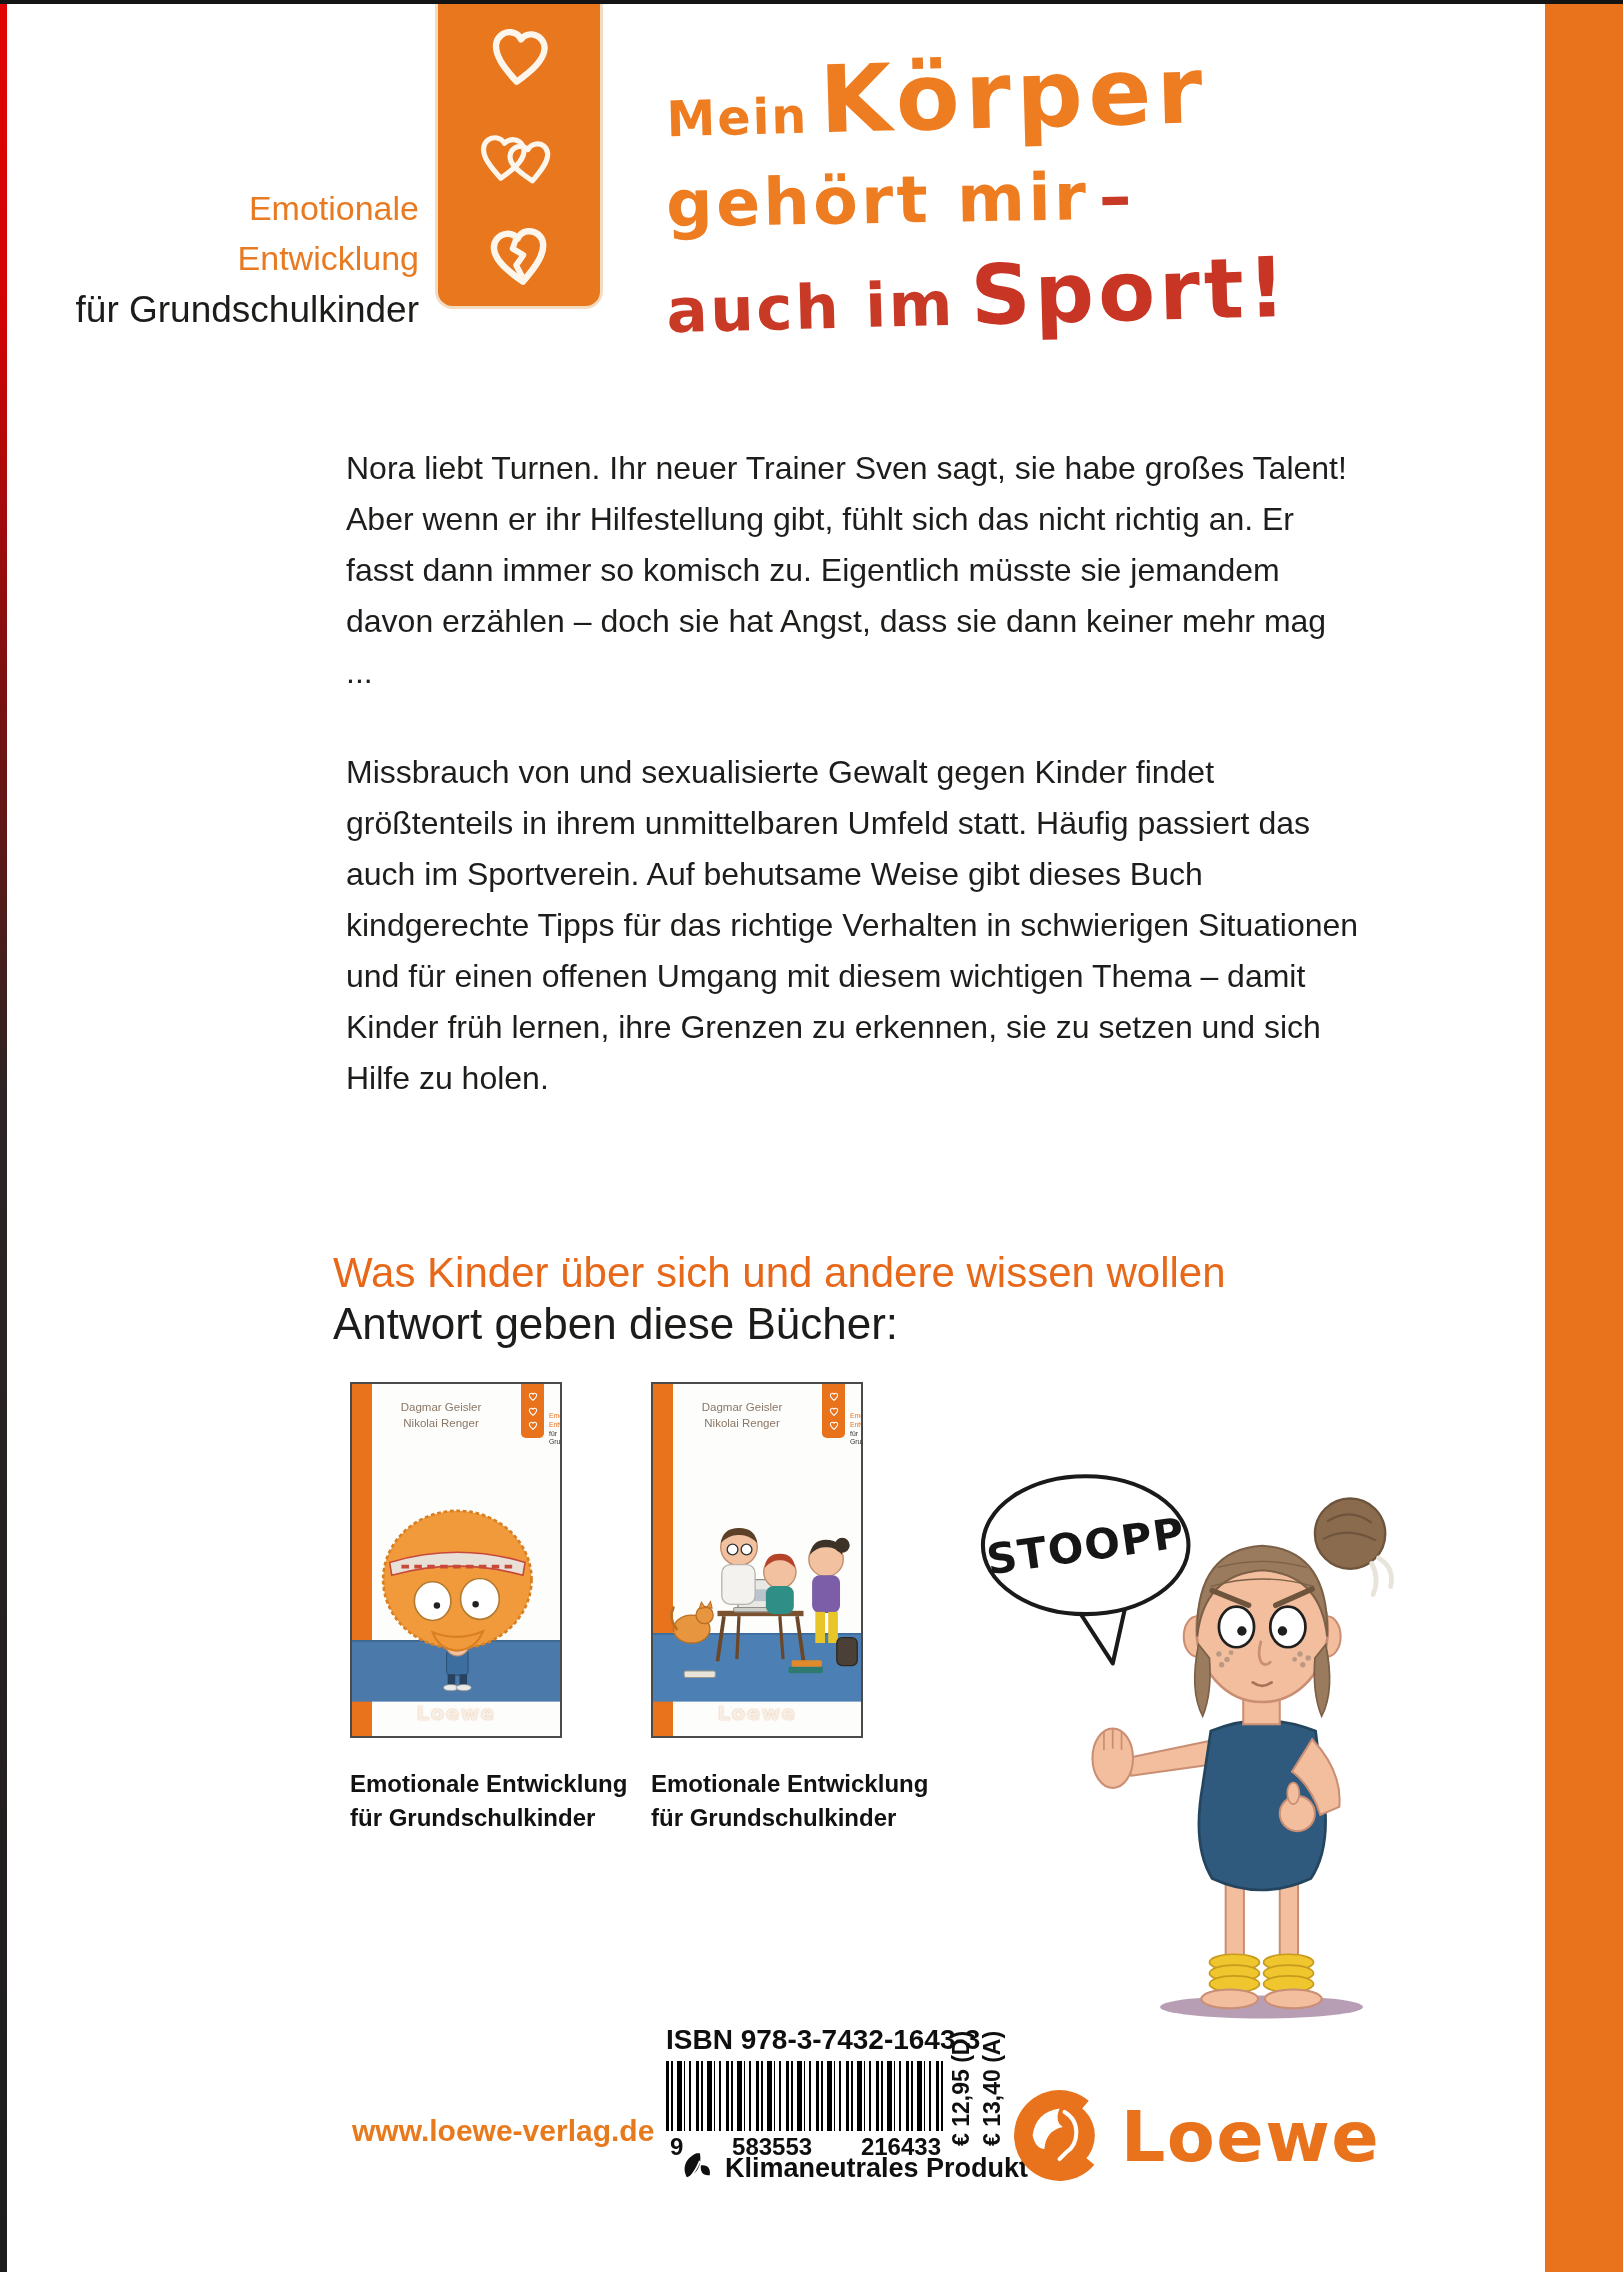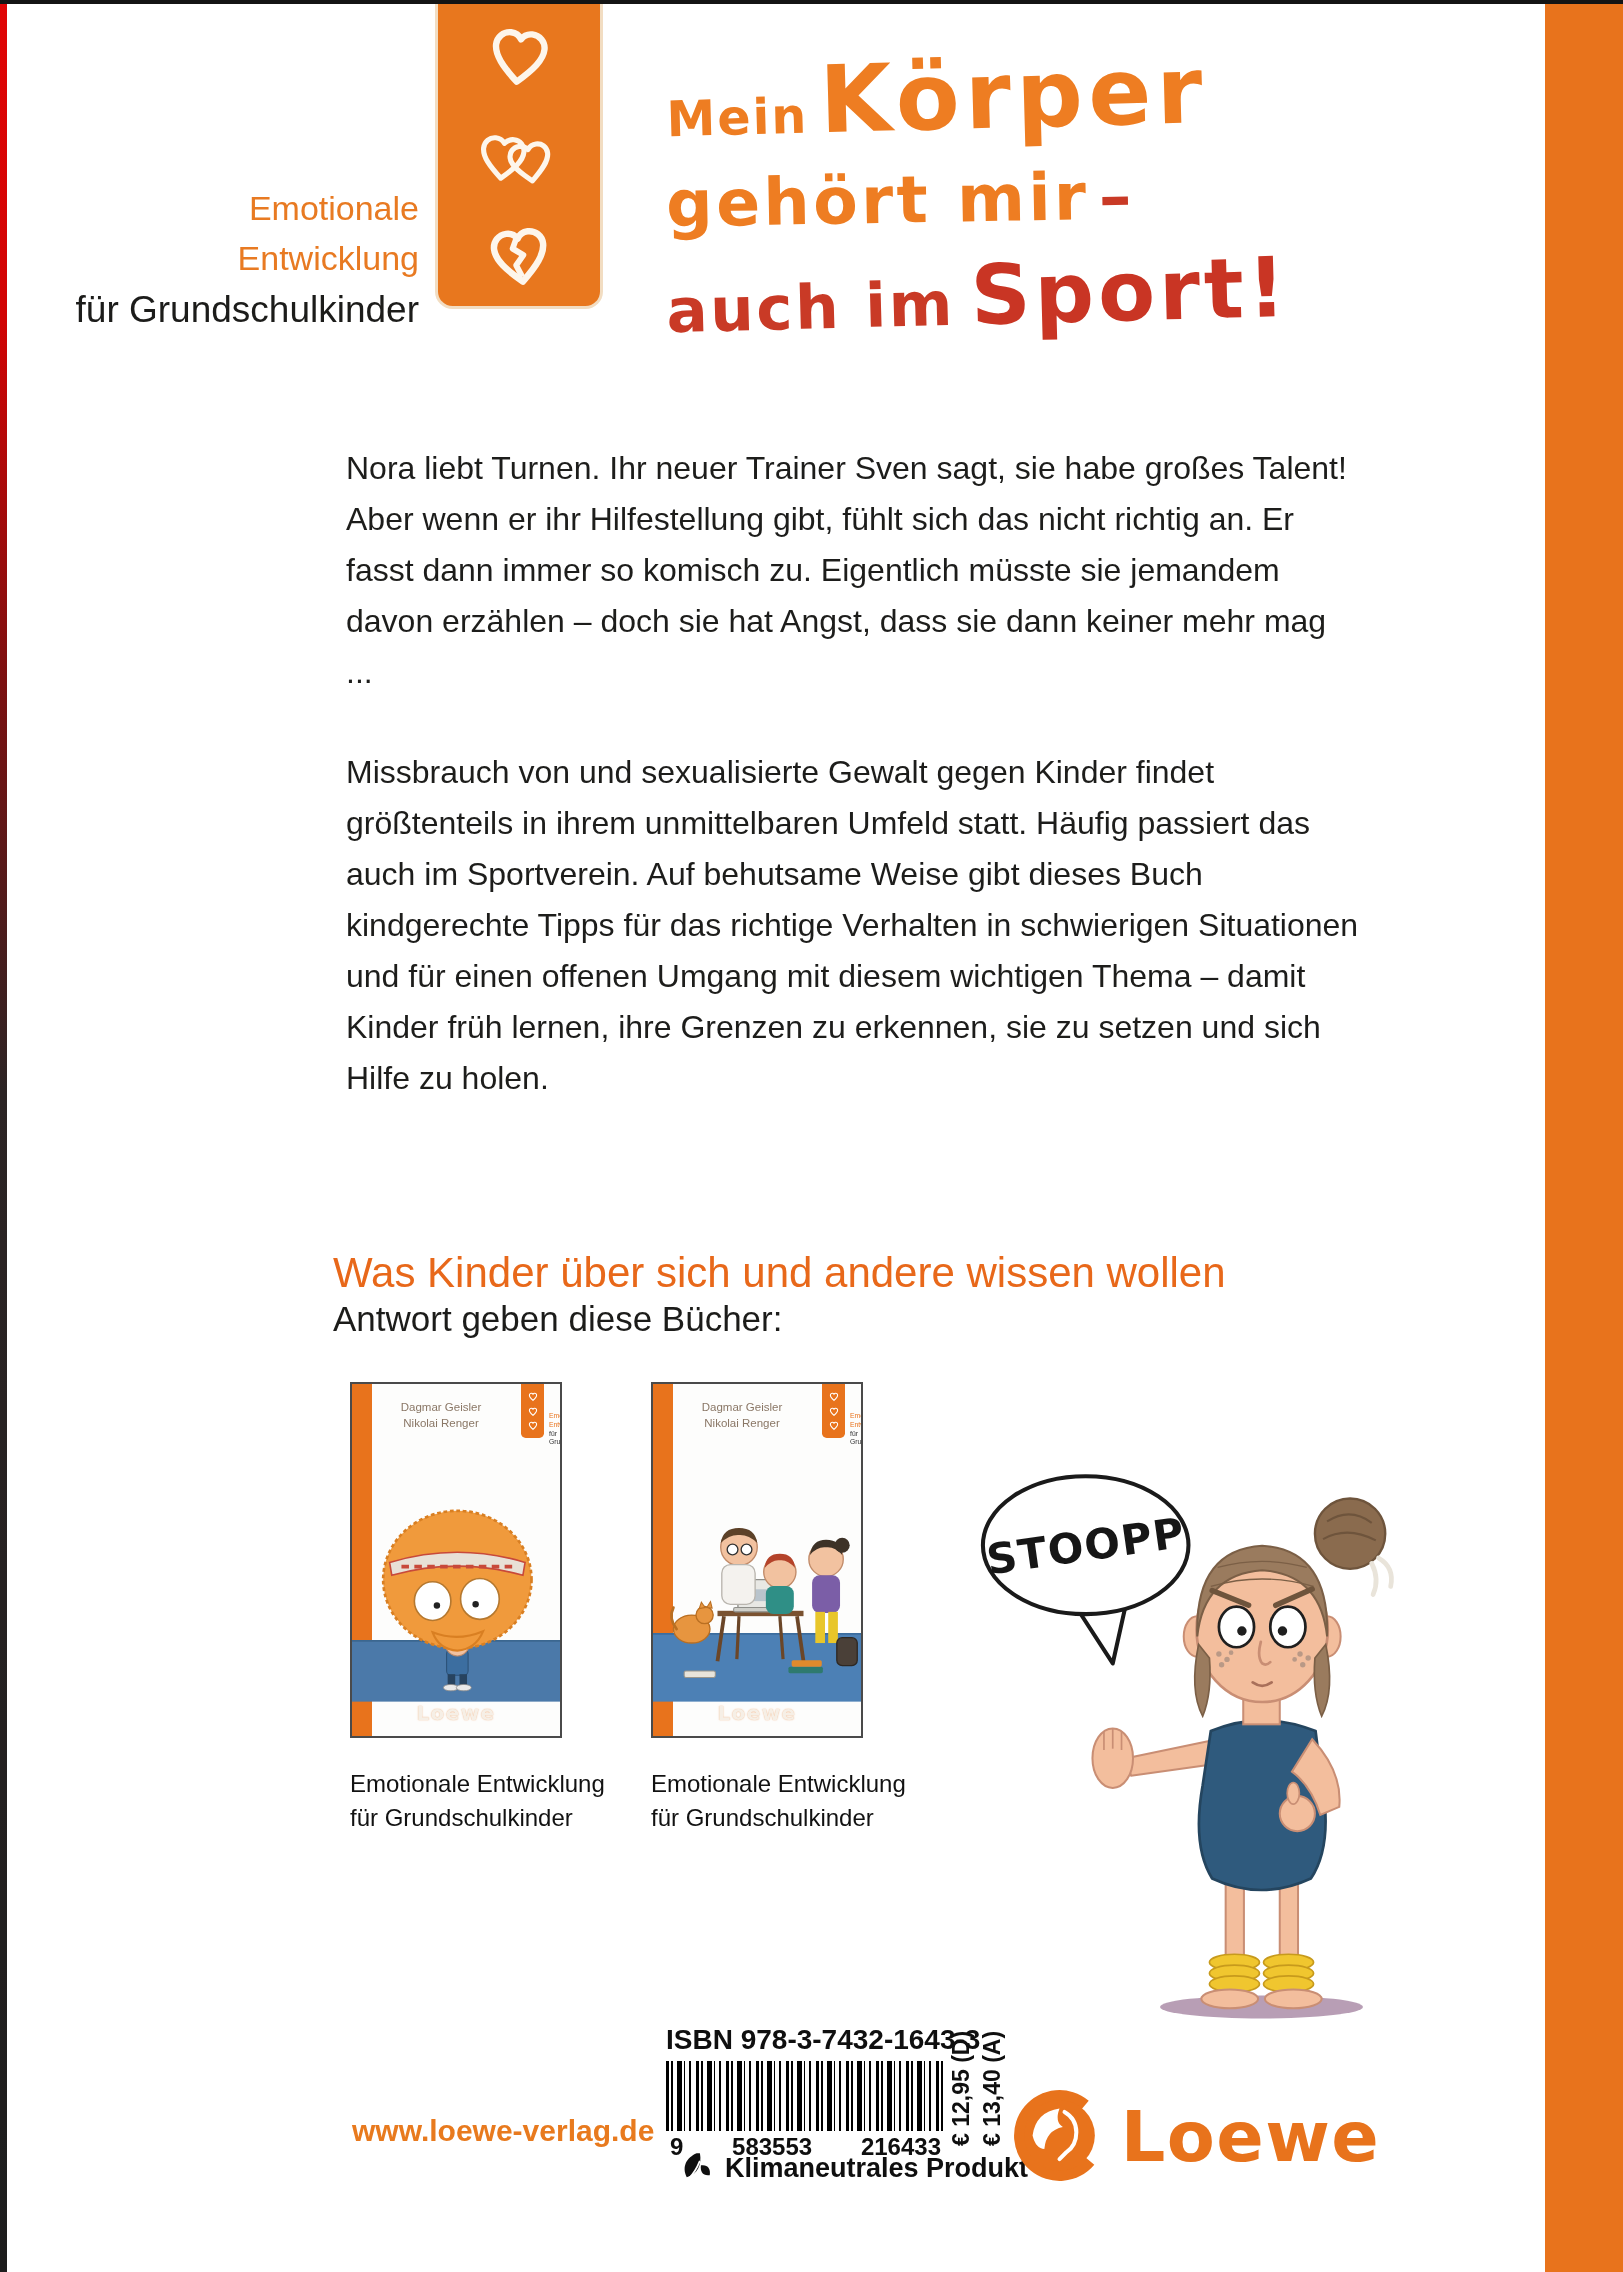--- a/index.html
+++ b/index.html
@@ -27,39 +27,39 @@
   .t-koerper{font-size:93px;color:#ee7d22;letter-spacing:5.4px;}
   .t-gehoert{font-size:65px;color:#ee7d22;letter-spacing:3.4px;}
   .t-dash{font-size:65px;color:#c93a26;margin-left:9.5px;}
   .t-auch{font-size:61px;color:#c93a26;letter-spacing:2.7px;margin-right:16px;}
   .t-sport{font-size:83px;color:#c93524;letter-spacing:4px;}
   
   .para{position:absolute;left:346px;width:1015px;font-size:32px;line-height:51px;color:#1d1d1b;}
   .p1{top:443px;}
   .p2{top:747px;}
   .promo-h{position:absolute;left:333px;top:1249px;font-size:42px;color:#e8681a;}
-  .promo-sub{position:absolute;left:333px;top:1299px;font-size:35px;color:#1c1c1a;}
+  .promo-sub{position:absolute;left:333px;top:1299px;font-size:44px;color:#1c1c1a;}
   
   .book{position:absolute;top:1382px;width:212px;height:356px;background:#fdfdfc;
         border:2px solid #4a4a4a;box-sizing:border-box;overflow:hidden;}
   .book-1{left:350px;}
   .book-2{left:651px;}
   .spine{position:absolute;left:0;top:0;width:19.6px;height:100%;background:#e8731c;}
   .authors{position:absolute;left:35px;top:15px;width:108px;text-align:center;
            font-size:11.5px;line-height:16px;color:#8a7766;}
   .minitab{position:absolute;left:169px;top:0;width:23px;height:54px;background:#e8731c;
            border-radius:0 0 4.7px 4.7px;display:flex;flex-direction:column;align-items:center;
            justify-content:center;gap:3.4px;}
   .miniseries{position:absolute;left:197px;top:28px;font-size:6.8px;line-height:8.8px;color:#e8731c;}
   .miniseries .ms-bk{color:#333;}
   .scene{position:absolute;left:0;top:0;width:100%;height:100%;}
   .mini-logo{position:absolute;left:0;bottom:10.8px;width:100%;text-align:center;color:#f6efe6;
              font-family:"DejaVu Sans",sans-serif;font-weight:bold;font-size:20px;letter-spacing:1.4px;
              text-shadow:0 0 1.4px rgba(230,115,30,.6);}
-  .caption{position:absolute;top:1767px;font-size:24px;font-weight:normal;color:#121212;line-height:34px;}
+  .caption{position:absolute;top:1767px;font-size:24px;font-weight:bold;color:#121212;line-height:34px;}
   .cap-1{left:350px;}
   .cap-2{left:651px;}
   
   .girl-wrap{position:absolute;left:974px;top:1393px;width:575px;height:639px;}
   
   .website{position:absolute;left:352px;top:2114px;font-size:30px;font-weight:bold;color:#e87a1e;}
   .isbn-block{position:absolute;left:666px;top:2024px;width:279px;text-align:center;}
   .isbn-label{font-size:28px;font-weight:bold;color:#0f0f0f;white-space:nowrap;}
   .barcode{margin-top:5.4px;height:70px;background:
       repeating-linear-gradient(90deg,#000 0 3.4px,#fff 3.4px 5.4px,#000 5.4px 6.8px,#fff 6.8px 10.8px,

